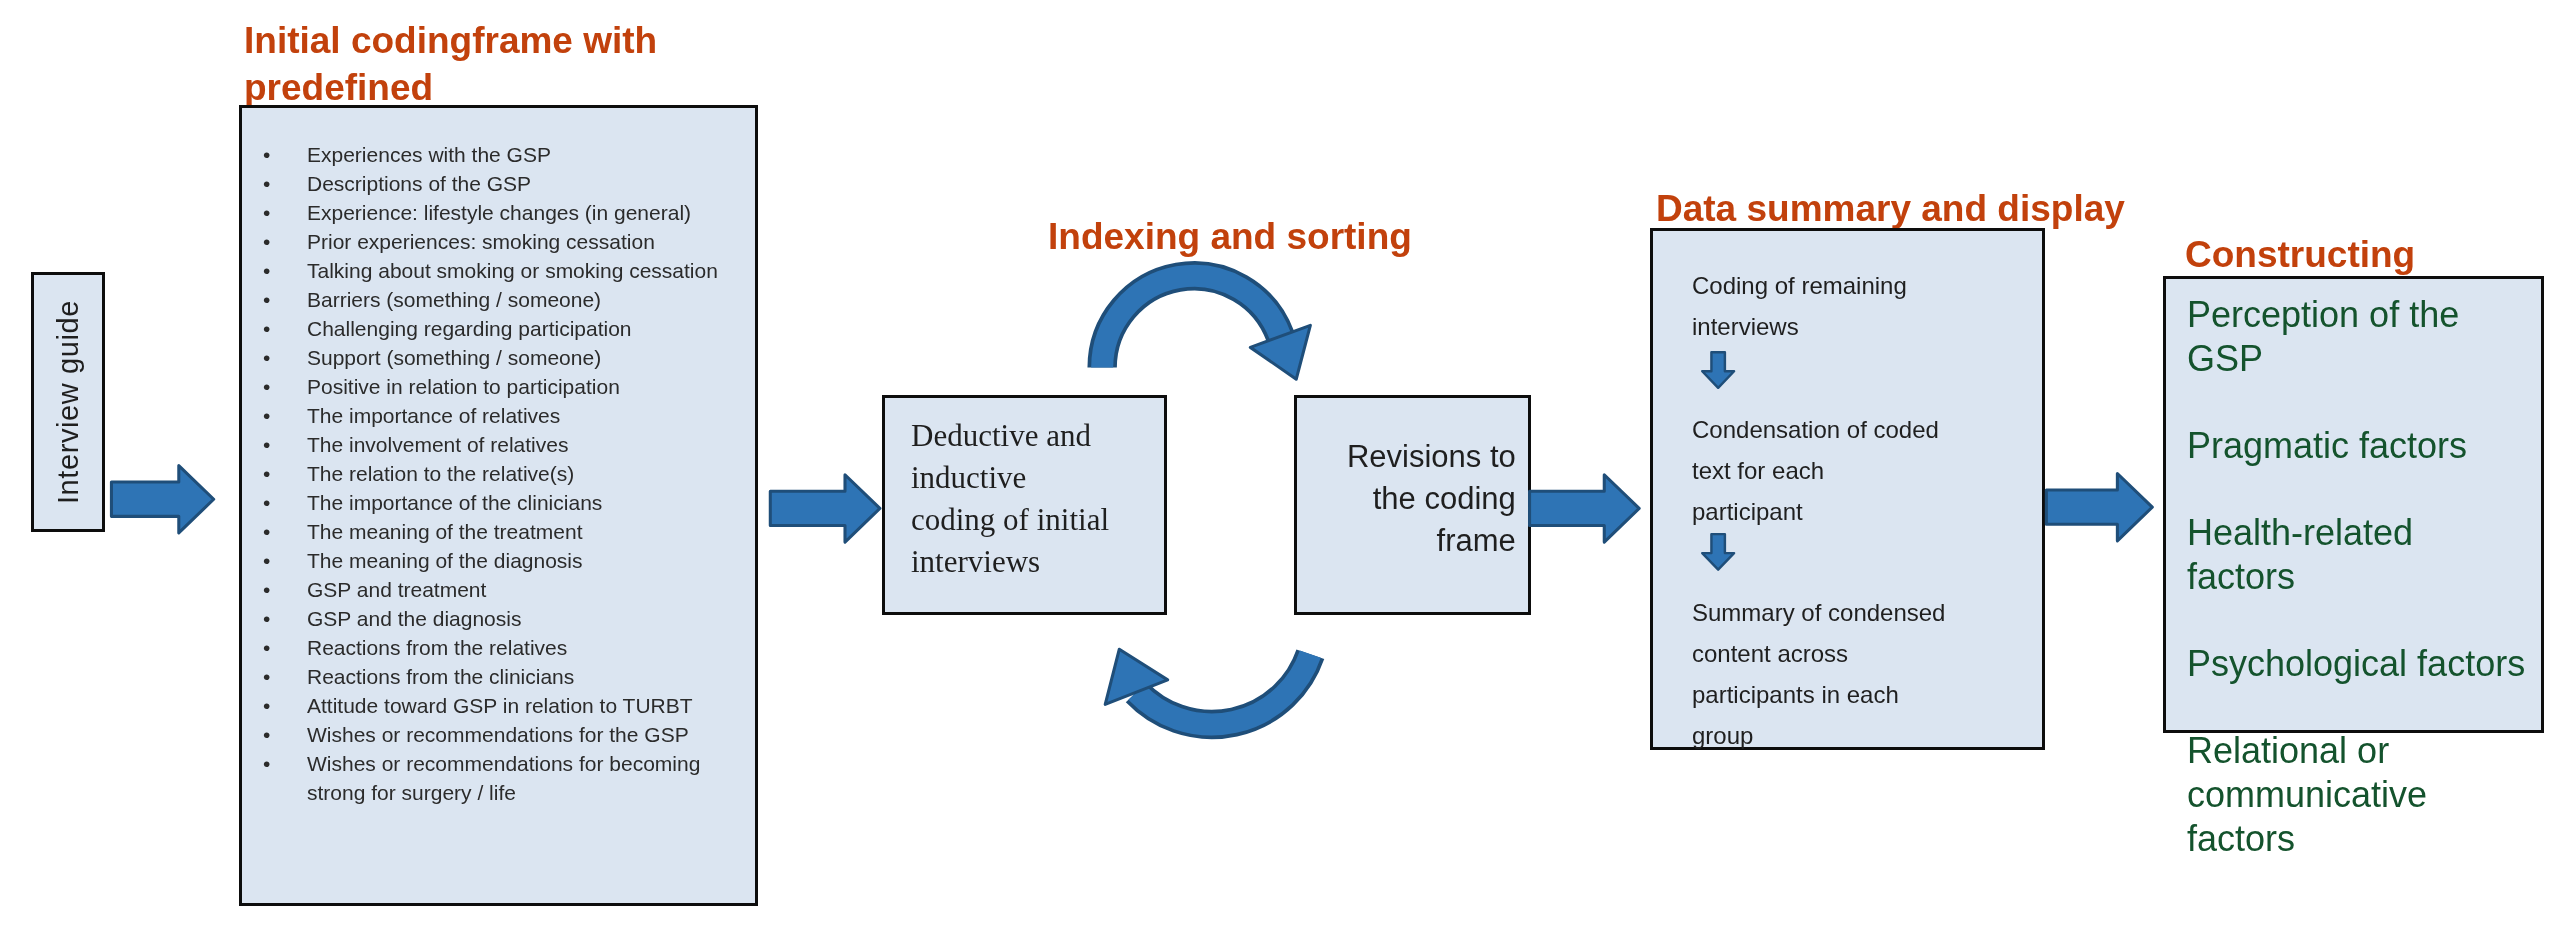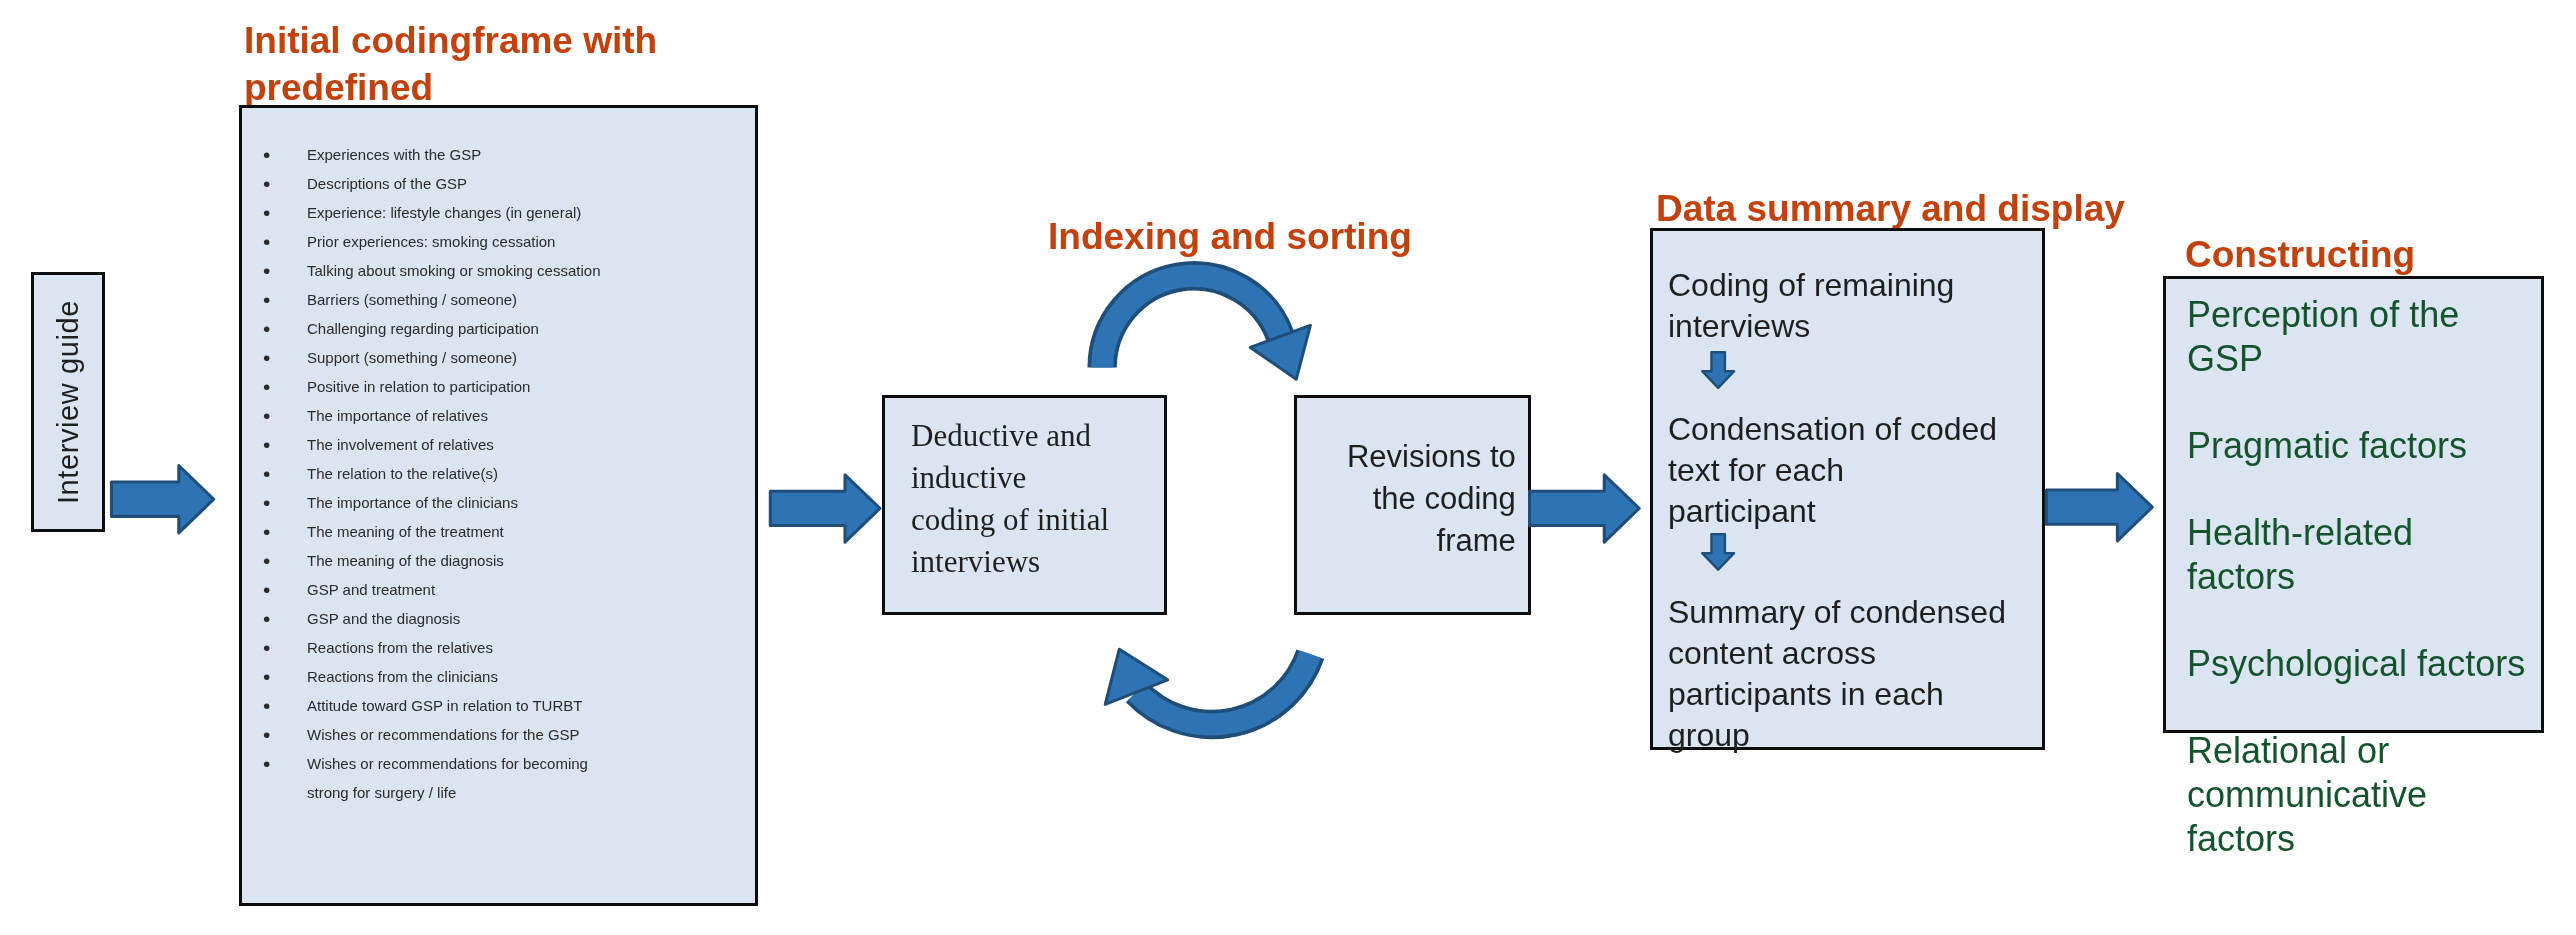--- a/index.html
+++ b/index.html
@@ -34,21 +34,21 @@
     font-size:29px;
     color:#1f1f1f;
     letter-spacing:0.6px;
   }
   
   #codes-box{left:239px;top:105px;width:519px;height:801px;}
   #codes-list{
     list-style:none;
     margin:32px 0 0 0;
     padding:0 18.4px 0 0;
-    font-size:15px;
+    font-size:21px;
     line-height:29px;
     color:#2b2b2b;
   }
   #codes-list li{position:relative;padding-left:65px;white-space:pre-line;}
   #codes-list li::before{
     content:"\2022";
     position:absolute;
     left:21px;top:0;
     font-size:21px;
     color:#2b2b2b;
@@ -61,23 +61,23 @@
     font-size:31px;
     line-height:42px;
     color:#1f1f1f;
     white-space:pre-line;
   }
   #revisions-box .mid-text{padding-top:38px;padding-left:27px;text-align:right;}
   
   #data-box{left:1650px;top:228px;width:395px;height:522px;}
   .data-step{
     position:absolute;
-    left:15px;
+    left:39px;
     width:355px;
-    font-size:32px;
+    font-size:24px;
     line-height:41px;
     color:#1f1f1f;
     white-space:pre-line;
   }
   #data-step-1{top:34px;}
   #data-step-2{top:178px;}
   #data-step-3{top:353px;margin-top:8px;}
   
   #categories-box{left:2163px;top:276px;width:381px;height:457px;padding:13.5px 12.2px 0 21px;}
   .cat-item{

